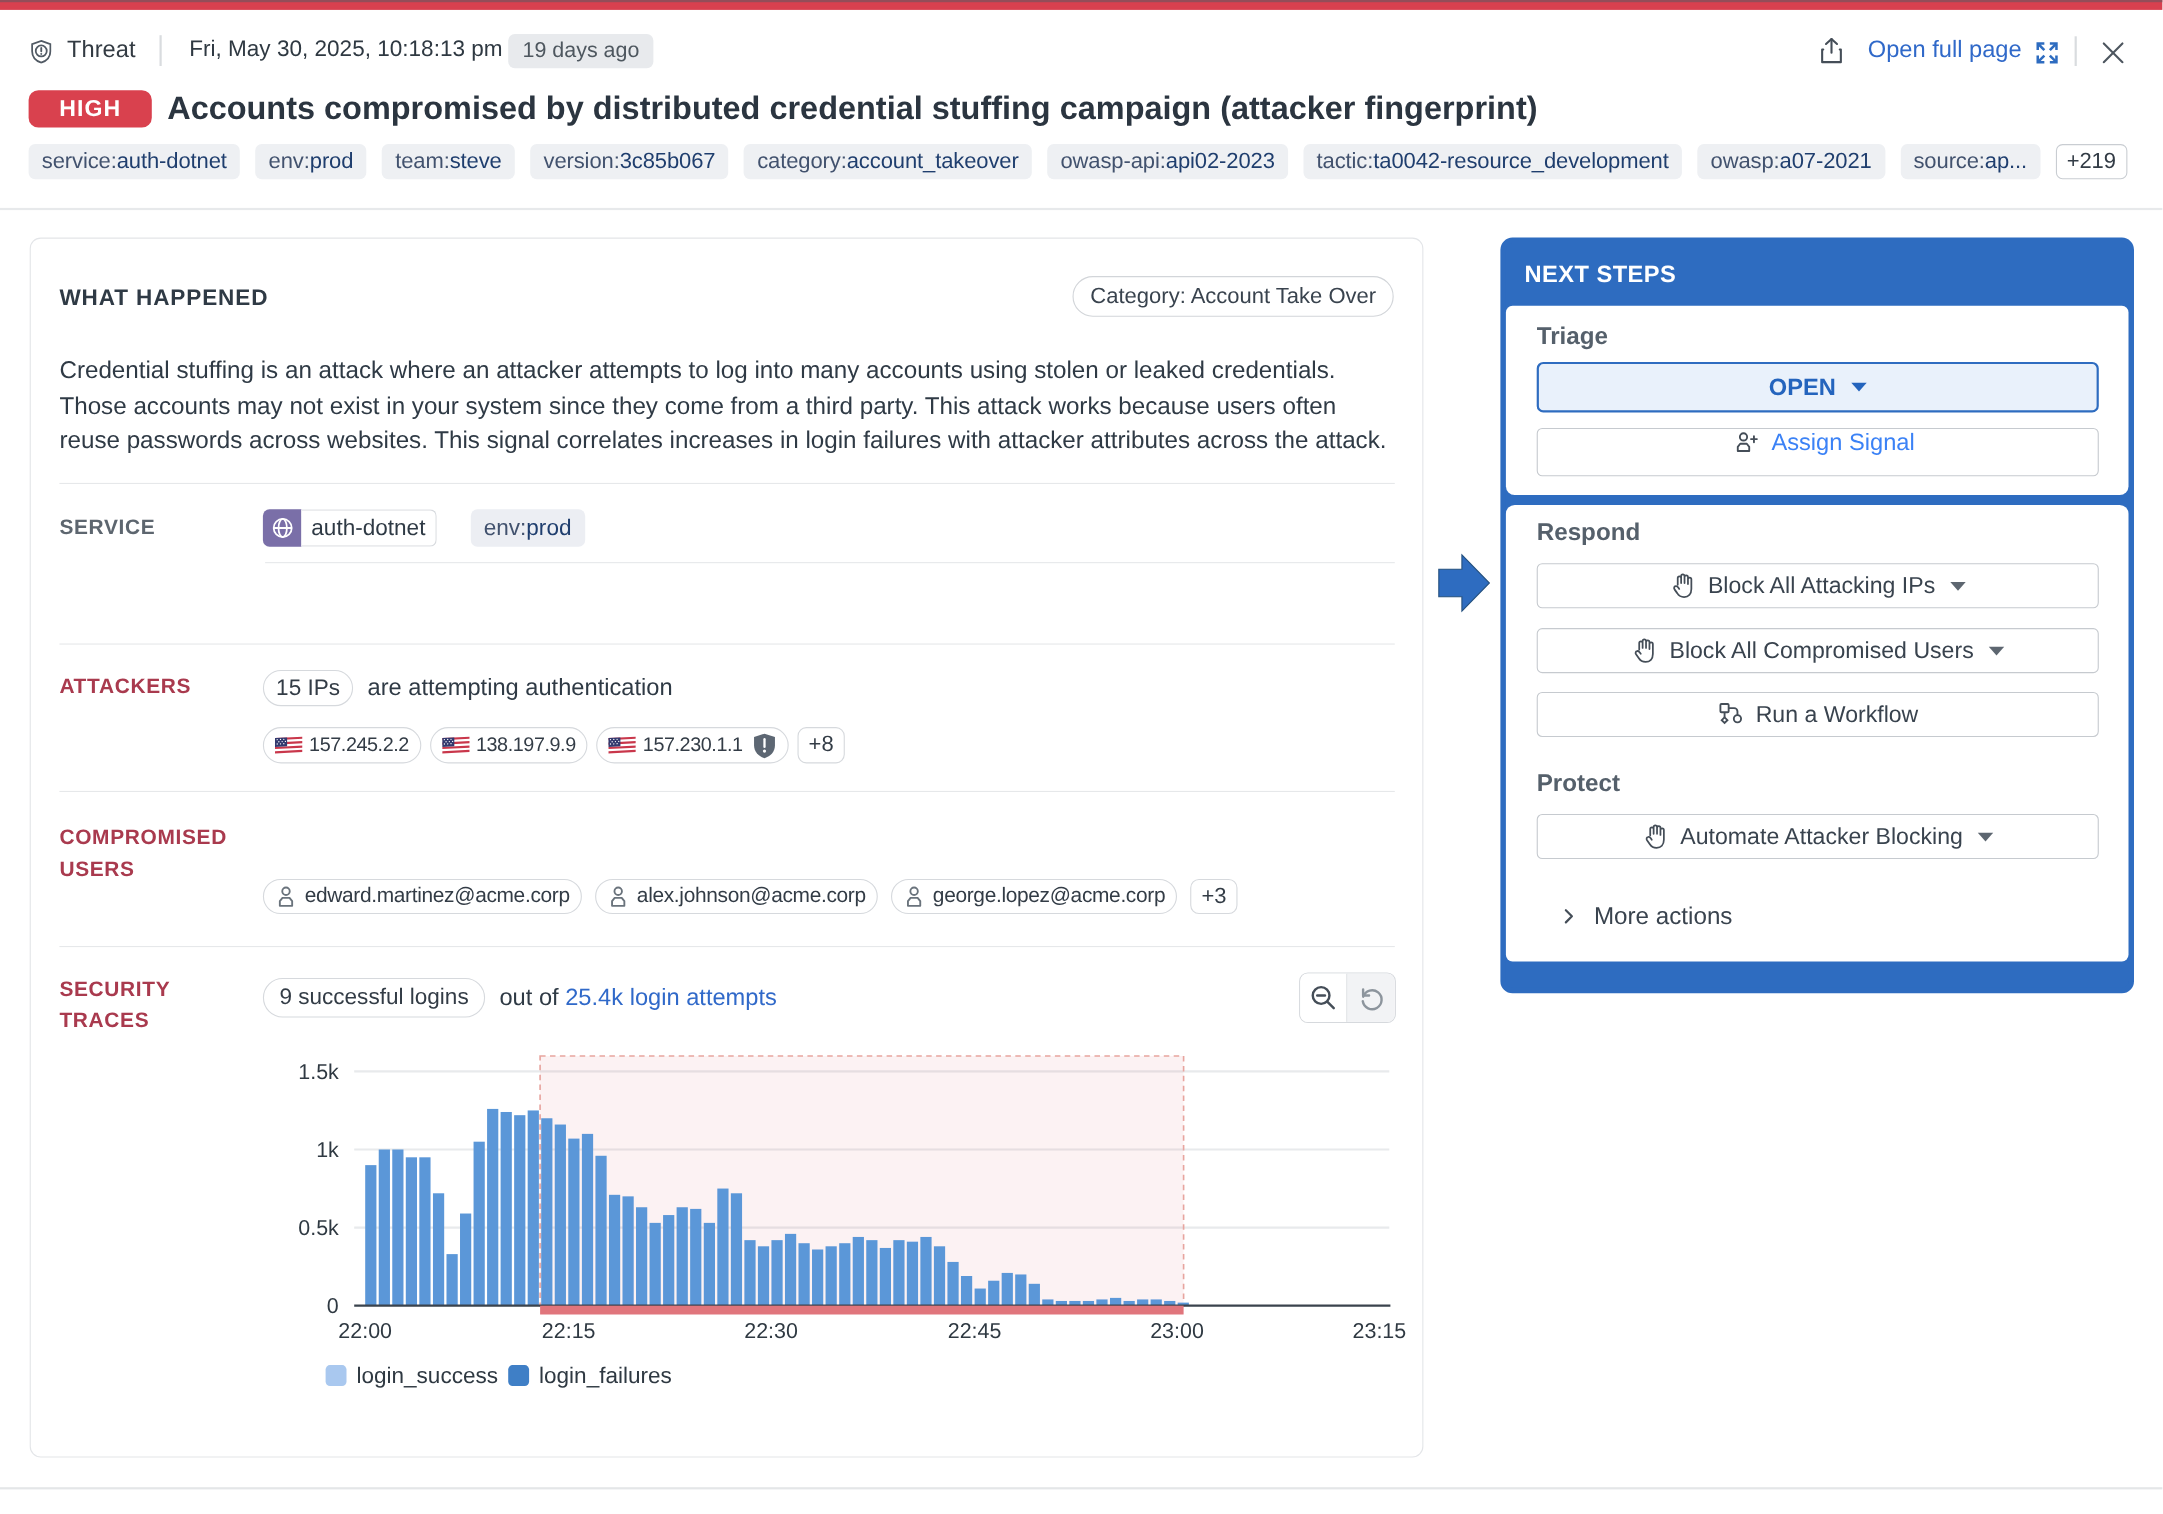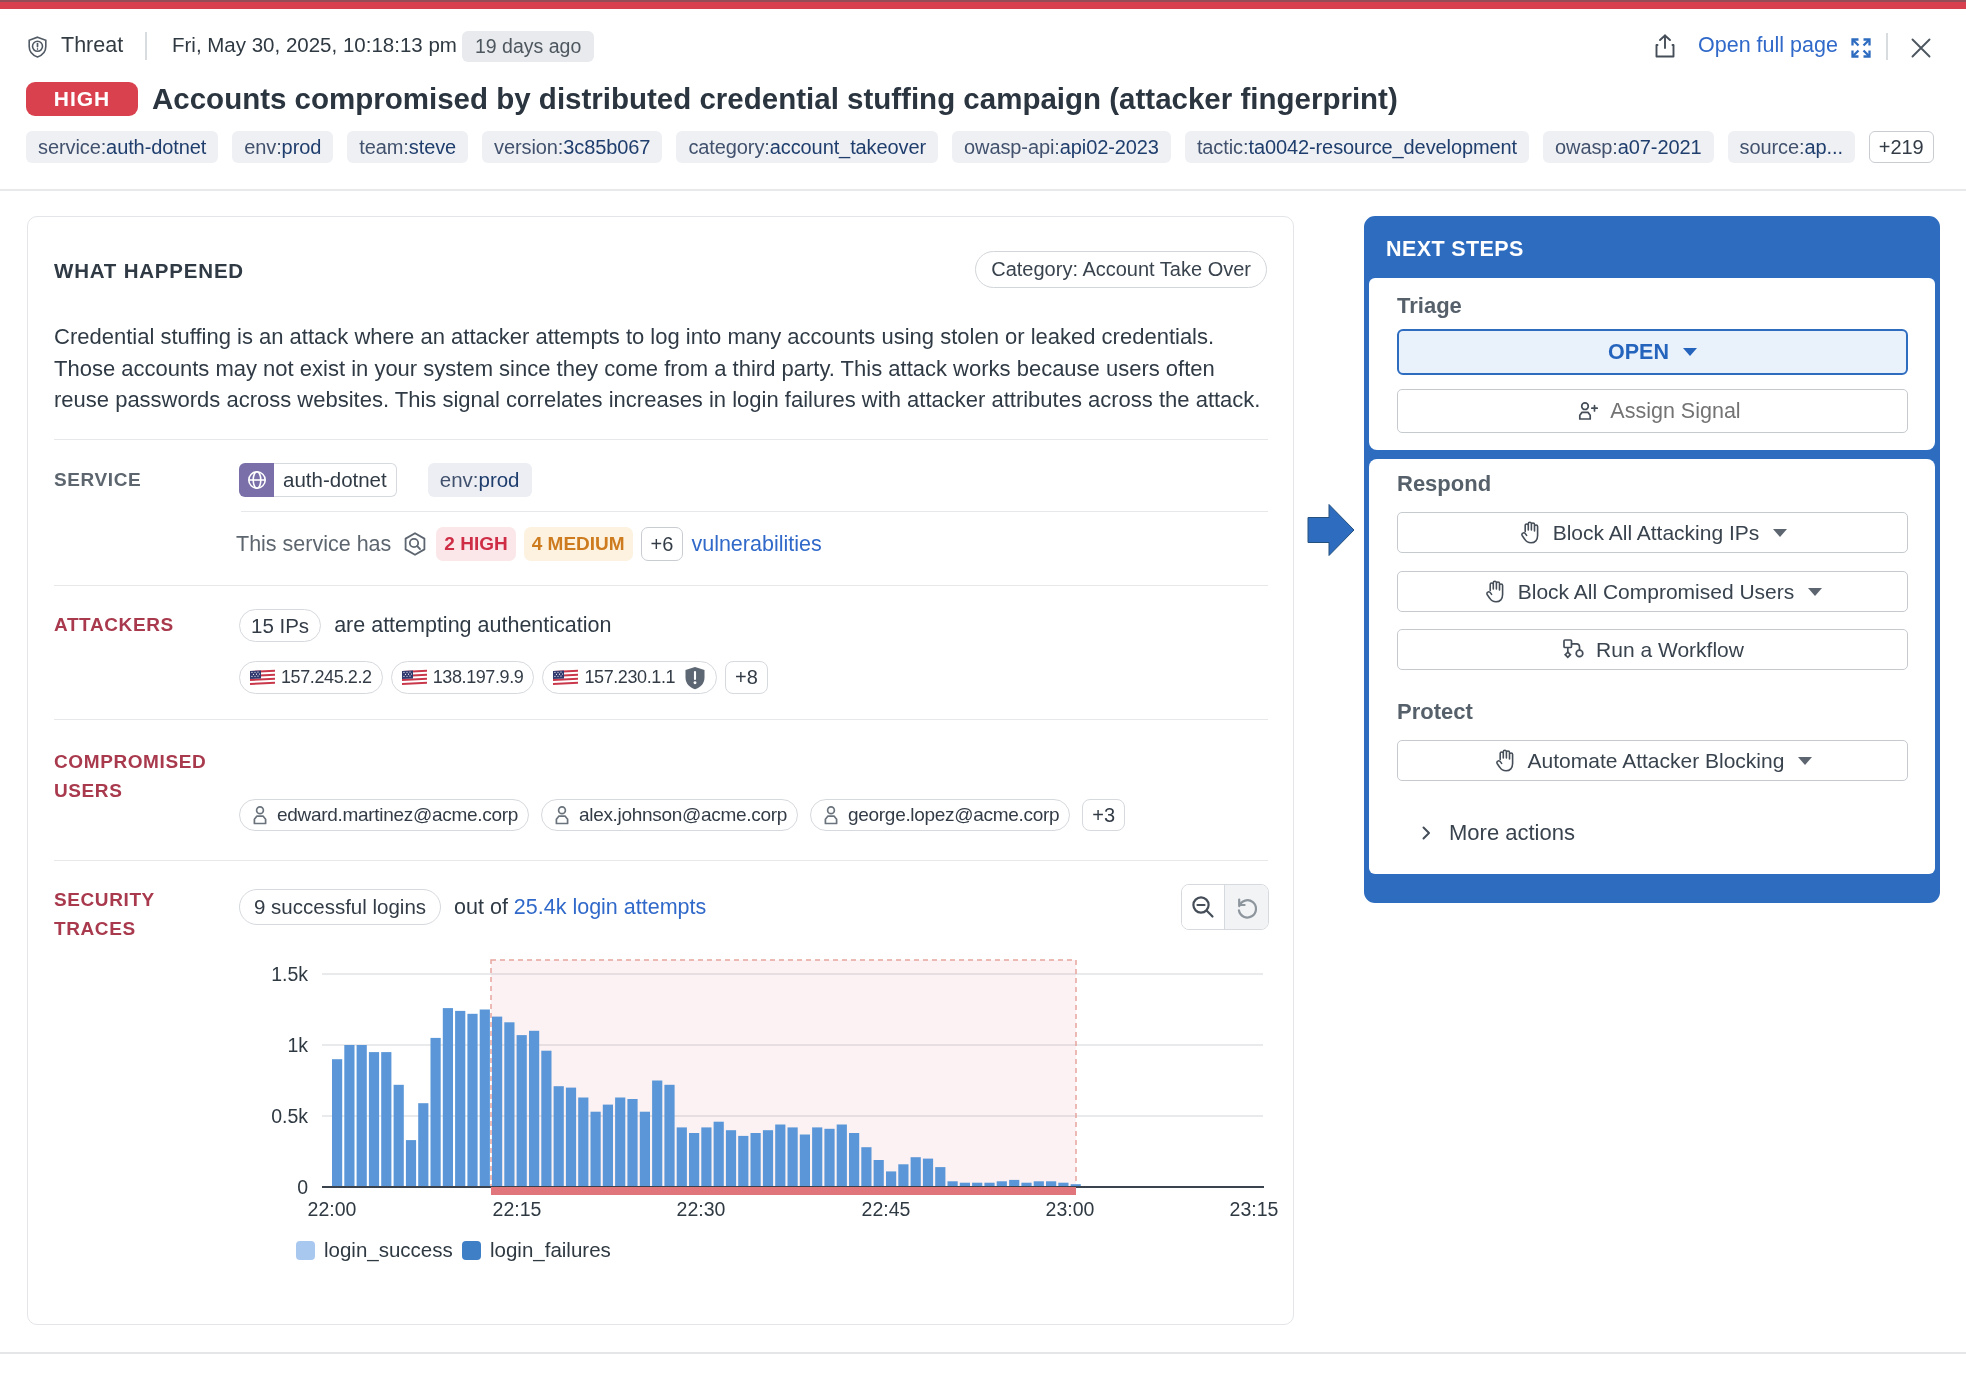--- a/index.html
+++ b/index.html
@@ -121,34 +121,20 @@
           <path d="M2.8 11 H19.2"></path>
         </svg>
       </span>
     <span style="display:inline-flex;align-items:center;height:34px;background:#fff;border:1px solid #d6d9dd;border-left:none;border-radius:0 6px 6px 0;padding:0 9px;font-size:20.5px;color:#2f3a45;">auth-dotnet</span>
     <span style="display:inline-flex;align-items:center;height:34px;background:#eceef3;border-radius:6px;padding:0 12px;margin-left:31px;font-size:20.5px;">
         <span style="color:#42526e;">env:</span>
         <span style="color:#1f3e6e;">prod</span>
       </span>
   </div>
   <div class="rowdiv" style="left:213px;top:294px;width:1027px;"></div>
-  <div class="abs" style="left:208px;top:310px;display:flex;align-items:center;gap:8px;">
-    <span style="font-size:21.5px;color:#5d666f;">This service has</span>
-    <span style="margin-left:3px;display:flex;">
-        <svg width="26" height="26" viewBox="0 0 26 26" fill="none" stroke="#5d6670" stroke-width="1.8">
-          <path d="M13 2.2 L22.4 7.6 V18.4 L13 23.8 L3.6 18.4 V7.6 Z" stroke-linejoin="round"></path>
-          <circle cx="12" cy="12" r="4.2"></circle>
-          <path d="M15.2 15.2 L18 18" stroke-linecap="round"></path>
-        </svg>
-      </span>
-    <span style="display:inline-flex;align-items:center;height:34px;background:#fbe7e9;border-radius:7px;padding:0 8px;font-size:19px;font-weight:bold;color:#ce2d45;">2 HIGH</span>
-    <span style="display:inline-flex;align-items:center;height:34px;background:#fdf2df;border-radius:7px;padding:0 8px;font-size:19px;font-weight:bold;color:#cd7b1e;">4 MEDIUM</span>
-    <span style="display:inline-flex;align-items:center;height:34px;background:#fff;border:1px solid #c9cdd2;border-radius:7px;padding:0 9px;font-size:20px;color:#333c46;">+6</span>
-    <span style="font-size:21.5px;color:#3069c9;">vulnerabilities</span>
-  </div>
   <div class="rowdiv" style="left:26px;top:368px;width:1214px;"></div>
 
   <div class="abs redlabel" style="left:26px;top:397px;">ATTACKERS</div>
   <div class="abs" style="left:211px;top:392px;display:flex;align-items:center;gap:13px;">
     <span class="wpill" style="font-size:20.5px;padding:0 11px;">15 IPs</span>
     <span style="font-size:21.5px;color:#2f3a45;">are attempting authentication</span>
   </div>
   <div class="abs" style="left:211px;top:444px;display:flex;align-items:center;gap:8px;">
     <span class="wpill" style="gap:6px;padding:0 10px;font-size:18px;letter-spacing:-.4px;"><svg width="25" height="17" viewBox="0 0 25 17">
           <g transform="skewY(-3)">
@@ -367,21 +353,21 @@
 
 <div class="abs" style="left:1307px;top:503px;"><svg width="48" height="54" viewBox="0 0 48 54">
       <path d="M1 14.5 H22 V1.5 L47 27 L22 52.5 V39.5 H1 Z" fill="#2e6cc0" stroke="#24507e" stroke-width="1"></path>
     </svg></div>
 
 <div class="abs" style="left:1364px;top:216px;width:576px;height:687px;border:5px solid #2e6cc0;border-radius:11px;background:#2e6cc0;">
   <div style="height:57px;display:flex;align-items:center;padding-left:17px;color:#fff;font-size:21.5px;font-weight:bold;letter-spacing:.4px;">NEXT STEPS</div>
   <div style="background:#fff;border-radius:6px 6px 8px 8px;height:172px;position:relative;">
     <div class="abs ghead" style="left:28px;top:15px;">Triage</div>
     <div class="abs" style="left:28px;top:51px;width:511px;height:46px;background:#e9f1fb;border:2px solid #2e6cc0;border-radius:6px;display:flex;align-items:center;justify-content:center;gap:10px;font-size:21.5px;font-weight:bold;color:#2464bd;">OPEN<span class="caret" style="border-top-color:#2464bd;"></span></div>
-    <div class="abs" style="left:28px;top:111px;width:511px;height:44px;background:#fff;border:1px solid #c6cacf;border-radius:5px;display:flex;align-items:center;justify-content:center;gap:10px;font-size:21.5px;color:#737373;padding-left:12px;"><svg width="24" height="24" viewBox="0 0 24 24" fill="none" stroke="#454e58" stroke-width="1.7">
+    <div class="abs" style="left:28px;top:111px;width:511px;height:44px;background:#fff;border:1px solid #c6cacf;border-radius:5px;display:flex;align-items:flex-start;justify-content:center;gap:10px;font-size:21.5px;color:#3b82f6;padding-left:12px;"><svg width="24" height="24" viewBox="0 0 24 24" fill="none" stroke="#454e58" stroke-width="1.7">
           <circle cx="9" cy="7.2" r="3.3"></circle>
           <path d="M3.8 20 V16.2 L6 13.4 H12 L14.2 16.2 V20 Z" stroke-linejoin="round"></path>
           <path d="M18.5 6.5 V12 M15.8 9.2 H21.2" stroke-linecap="round"></path>
         </svg>Assign Signal</div>
   </div>
   <div style="height:9px;"></div>
   <div style="background:#fff;border-radius:8px 8px 6px 6px;height:415px;position:relative;">
     <div class="abs ghead" style="left:28px;top:12px;">Respond</div>
     <div class="btn" style="top:53px;"><svg width="25" height="25" viewBox="0 0 25 25" fill="none" stroke="#454e58" stroke-width="1.6" stroke-linecap="round" stroke-linejoin="round">
           <path d="M7.2 11.5 V5.6 a1.55 1.55 0 0 1 3.1 0 V10 M10.3 9.8 V3.8 a1.55 1.55 0 0 1 3.1 0 V9.8 M13.4 10 V4.6 a1.55 1.55 0 0 1 3.1 0 V11 M16.5 11 V6.6 a1.55 1.55 0 0 1 3.1 0 V15.5 c0 4.5-2.6 7.3-6.6 7.3 -3.3 0-4.8-1.2-6.3-3.6 L4.3 15.8 c-.9-1.4-.2-2.6.9-2.9 1-.3 1.8.2 2.5 1.2 l.9 1.3"></path>

